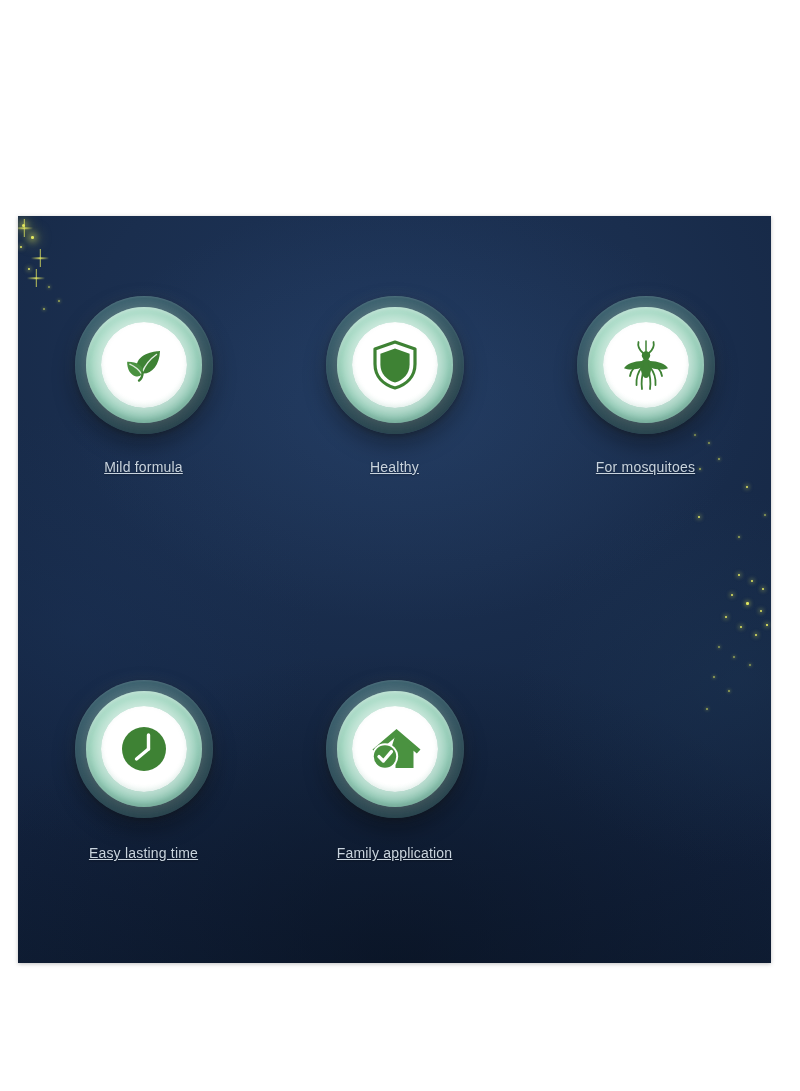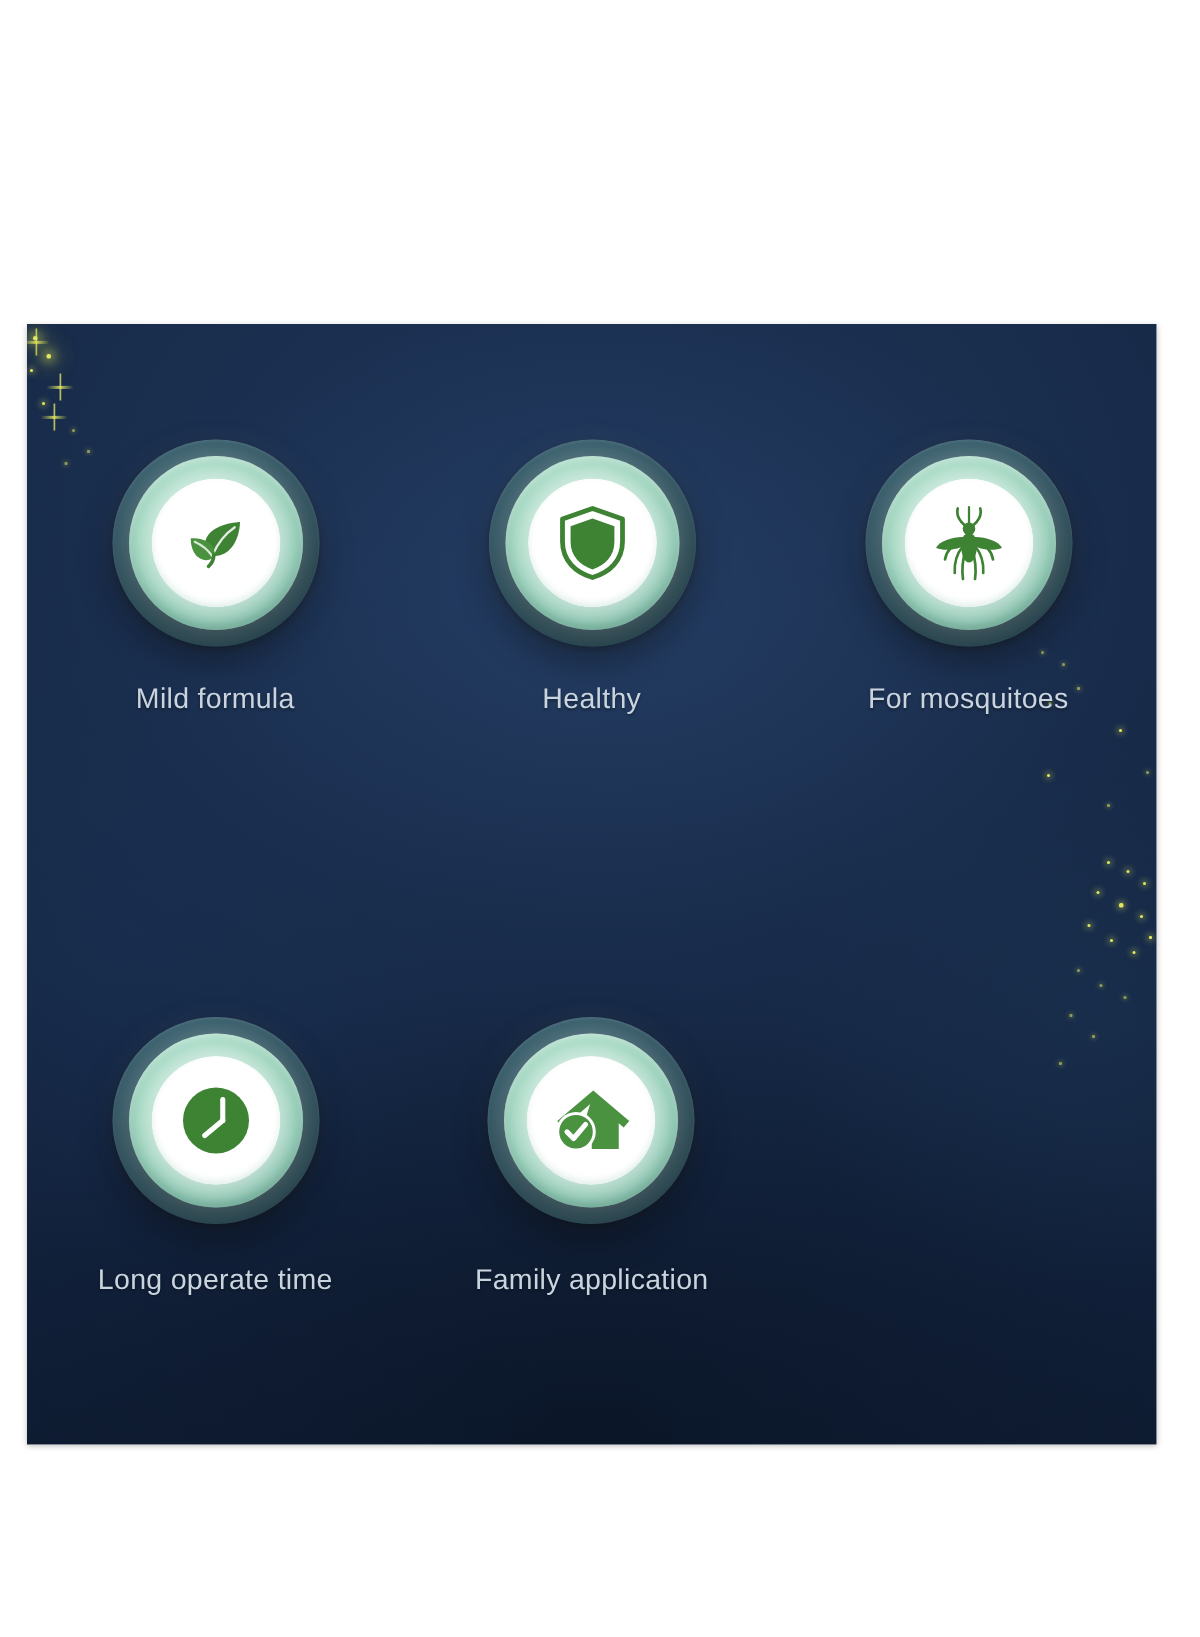--- a/index.html
+++ b/index.html
@@ -143,27 +143,28 @@
     justify-content: center;
     box-shadow:
       0 0 16px 7px rgba(255,255,255,0.55),
       0 0 30px 12px rgba(255,255,255,0.22),
       inset 0 -2px 5px rgba(120,170,155,0.18);
   }
   .badge-core svg { display: block; }
 
   .feature-label {
     margin-top: 26px;
-    font-size: 19px;
+    font-size: 14px;
     line-height: 1;
     letter-spacing: .2px;
     color: #c9d4de;
     text-align: center;
     white-space: nowrap;
     text-shadow: 0 1px 2px rgba(0,0,0,0.35);
+    text-decoration: underline;
   }
   .feature-cell.row2 .feature-label { margin-top: 28px; }
 </style>
 </head>
 <body>
 
 <div id="feature-panel">
 
   <div id="panel-haze"></div>
   <div id="panel-wash"></div>
@@ -285,21 +286,21 @@
         <div class="badge-ring">
           <div class="badge-core">
             <svg width="52" height="52" viewBox="0 0 52 52">
               <circle cx="26" cy="26" r="22" fill="#3e8234"></circle>
               <path d="M30.5 12 L30.5 26" fill="none" stroke="#ffffff" stroke-width="3.4" stroke-linecap="round"></path>
               <path d="M30.5 26 L18.5 36" fill="none" stroke="#ffffff" stroke-width="3.4" stroke-linecap="round"></path>
             </svg>
           </div>
         </div>
       </div>
-      <div class="feature-label">Long operate time</div>
+      <div class="feature-label">Easy lasting time</div>
     </div>
 
     <div class="feature-cell row2">
       <div class="badge">
         <div class="badge-core-wrap" style="display:contents">
         <div class="badge-ring">
           <div class="badge-core">
             <svg width="54" height="50" viewBox="0 0 54 50">
 
               <path d="M28.5 7.5 L50.5 26.5 L45.5 26.5 L45.5 44 L27.5 44 L27.5 26.5 L22.5 26.5 Z" fill="#4a9240"></path>

